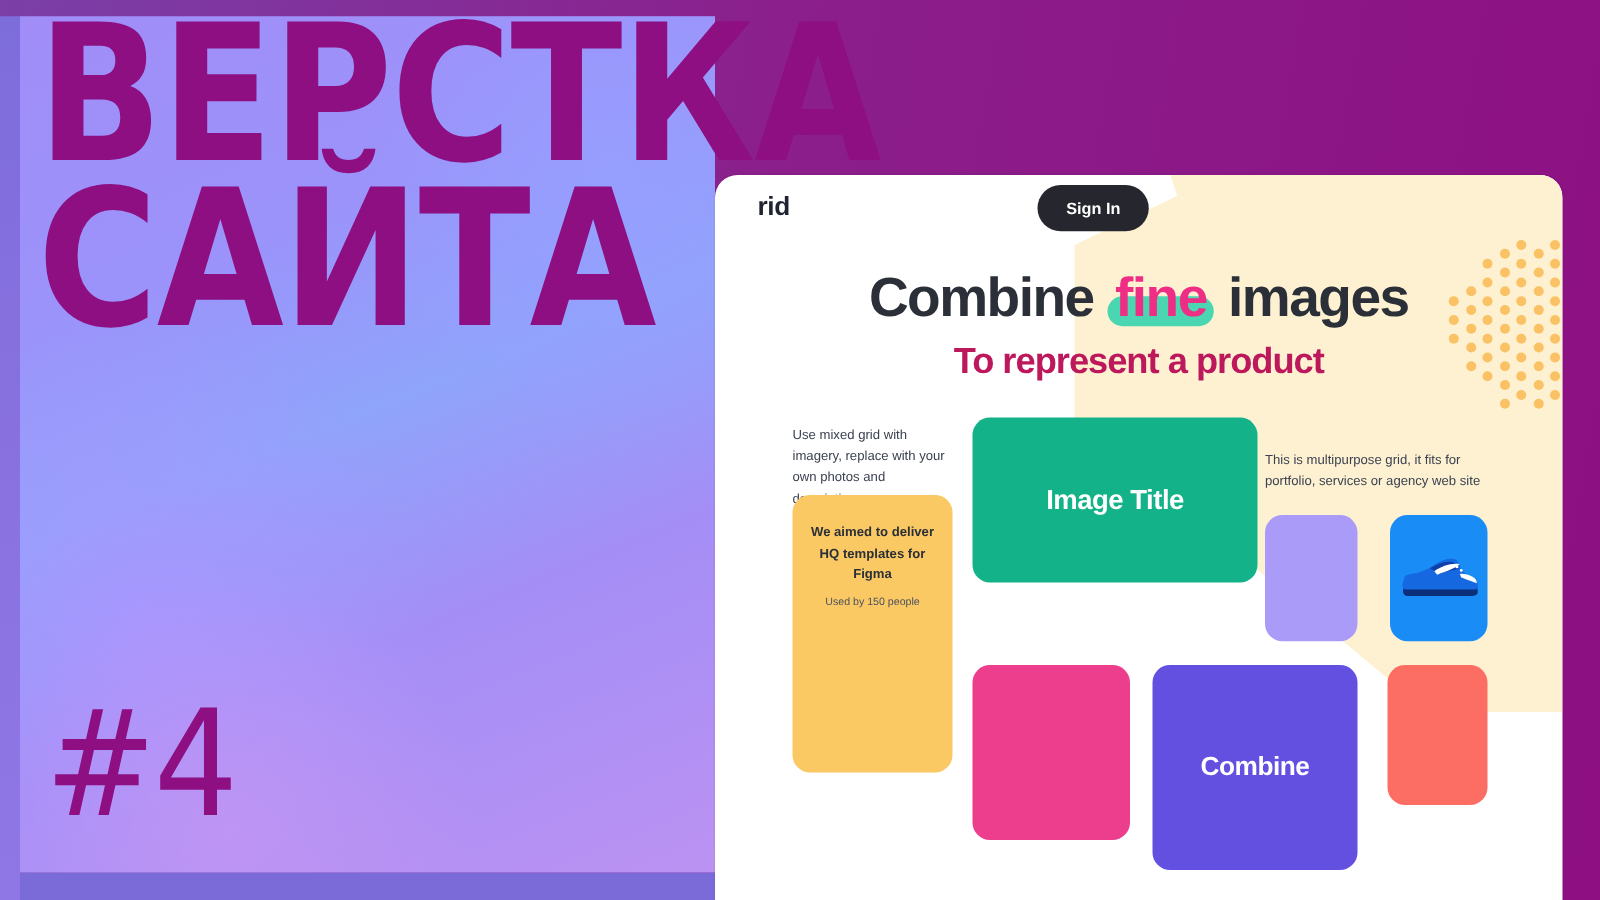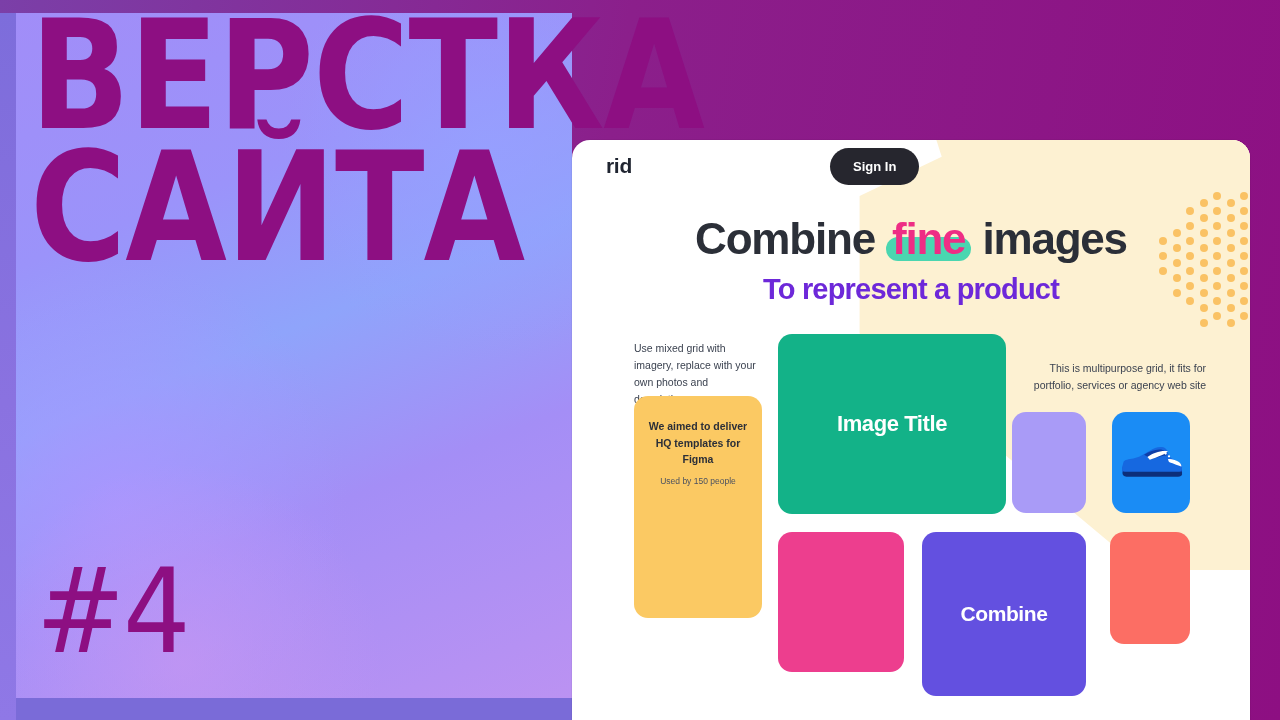--- a/index.html
+++ b/index.html
@@ -129,53 +129,53 @@
     font-size:44px; font-weight:700; color:#2b2f38;
     letter-spacing:-1.2px; line-height:1.12;
     white-space:nowrap;
   }
   #hl { position:relative; display:inline-block; color:#ee2d85; padding:0 6px; }
   #hl::before {
     content:""; position:absolute; left:0; right:0; bottom:2px; height:24px;
     background:#4ad6b0; border-radius:12px; z-index:-1;
   }
   #hero h2 {
-    font-size:29px; font-weight:700; color:#6d28d9;
+    font-size:29px; font-weight:700; color:#be185d;
     letter-spacing:-.8px; margin-top:10px; white-space:nowrap;
   }
 
   
   #grid { position:relative; z-index:5; margin-top:34px; padding:0 20px 0 62px; }
 
   .copy { font-size:10.5px; line-height:1.62; color:#3b4250; }
 
   
   .card { border-radius:14px; position:absolute; }
   .lbl {
     position:absolute; left:0; right:0; top:50%; transform:translateY(-50%);
     text-align:center; color:#fff; font-weight:700; font-size:21px;
     letter-spacing:-.4px;
   }
 
   #c-note { left:62px;  top:56px;  width:128px; height:222px; background:#fbc963; padding:22px 14px 0; }
   #c-note .t { font-size:10.5px; font-weight:700; color:#2b2f38; text-align:center; line-height:1.55; }
   #c-note .s { font-size:8.5px; color:#4b5160; text-align:center; margin-top:9px; }
 
-  #c-green  { left:206px; top:-6px;  width:228px; height:180px; background:#13b288; }
+  #c-green  { left:206px; top:-6px;  width:228px; height:132px; background:#13b288; }
   #c-green .lbl { font-size:22px; }
 
   #c-lav    { left:440px; top:72px;  width:74px;  height:101px; background:#a99bf7; }
   #c-blue   { left:540px; top:72px;  width:78px;  height:101px; background:#1a8cf5; overflow:hidden; }
 
   #c-pink   { left:206px; top:192px; width:126px; height:140px; background:#ed3e8e; }
   #c-indigo { left:350px; top:192px; width:164px; height:164px; background:#6350e0; }
   #c-indigo .lbl { font-size:21px; }
   #c-coral  { left:538px; top:192px; width:80px;  height:112px; background:#fc6e64; }
 
-  #right-copy { position:absolute; left:452px; top:20px; width:182px;text-align:right; }
+  #right-copy { position:absolute; left:440px; top:20px; width:182px; }
 
   
   .shoe { position:absolute; left:6px; top:26px; width:68px; height:48px; }
 </style>
 </head>
 <body>
 
 <div id="frame">
 
   <div id="left-band"></div>

